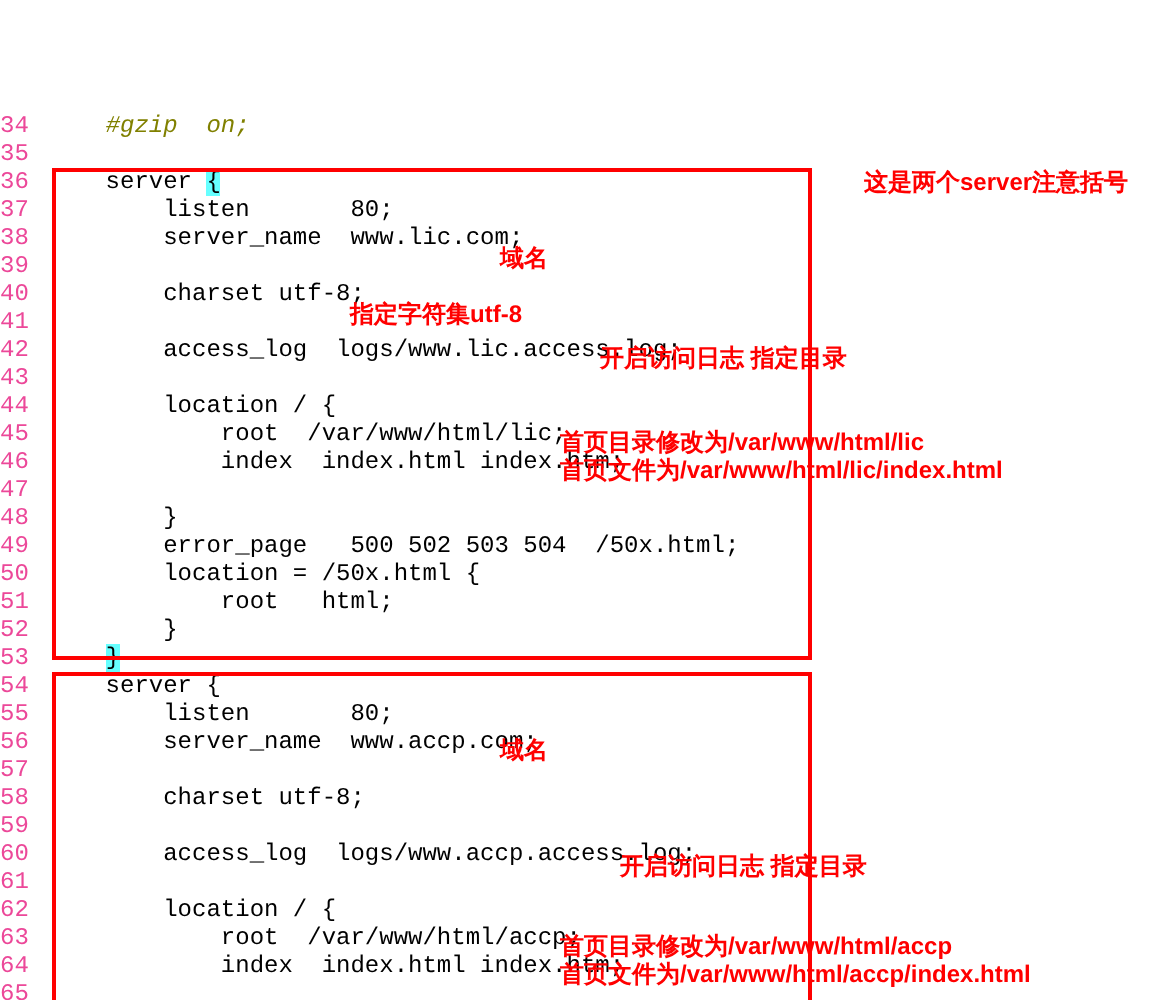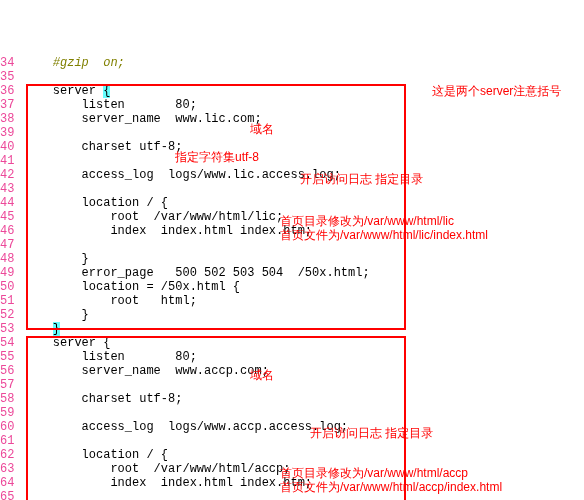--- a/index.html
+++ b/index.html
@@ -37,21 +37,21 @@
   .red-box {
     position: absolute;
     border: 2px solid #ff0000;
     pointer-events: none;
   }
   .annot {
     position: absolute;
     color: #ff0000;
     font-family: "Microsoft YaHei", SimSun, sans-serif;
     font-size: 12px;
-    font-weight: normal;
+    font-weight: bold;
     white-space: nowrap;
     pointer-events: none;
   }
 </style>
 </head>
 <body>
 
 
 
 <div class="editor" id="editor"><div class="line"><span class="lineno">34</span><span class="code"><span>    </span><span class="kw">#gzip  on;</span></span></div><div class="line"><span class="lineno">35</span><span class="code"></span></div><div class="line"><span class="lineno">36</span><span class="code"><span>    server </span><span class="hl-open">{</span></span></div><div class="line"><span class="lineno">37</span><span class="code"><span>        listen       80;</span></span></div><div class="line"><span class="lineno">38</span><span class="code"><span>        server_name  www.lic.com;</span></span></div><div class="line"><span class="lineno">39</span><span class="code"></span></div><div class="line"><span class="lineno">40</span><span class="code"><span>        charset utf-8;</span></span></div><div class="line"><span class="lineno">41</span><span class="code"></span></div><div class="line"><span class="lineno">42</span><span class="code"><span>        access_log  logs/www.lic.access.log;</span></span></div><div class="line"><span class="lineno">43</span><span class="code"></span></div><div class="line"><span class="lineno">44</span><span class="code"><span>        location / {</span></span></div><div class="line"><span class="lineno">45</span><span class="code"><span>            root  /var/www/html/lic;</span></span></div><div class="line"><span class="lineno">46</span><span class="code"><span>            index  index.html index.htm;</span></span></div><div class="line"><span class="lineno">47</span><span class="code"></span></div><div class="line"><span class="lineno">48</span><span class="code"><span>        }</span></span></div><div class="line"><span class="lineno">49</span><span class="code"><span>        error_page   500 502 503 504  /50x.html;</span></span></div><div class="line"><span class="lineno">50</span><span class="code"><span>        location = /50x.html {</span></span></div><div class="line"><span class="lineno">51</span><span class="code"><span>            root   html;</span></span></div><div class="line"><span class="lineno">52</span><span class="code"><span>        }</span></span></div><div class="line"><span class="lineno">53</span><span class="code"><span>    </span><span class="hl-close">}</span></span></div><div class="line"><span class="lineno">54</span><span class="code"><span>    server {</span></span></div><div class="line"><span class="lineno">55</span><span class="code"><span>        listen       80;</span></span></div><div class="line"><span class="lineno">56</span><span class="code"><span>        server_name  www.accp.com;</span></span></div><div class="line"><span class="lineno">57</span><span class="code"></span></div><div class="line"><span class="lineno">58</span><span class="code"><span>        charset utf-8;</span></span></div><div class="line"><span class="lineno">59</span><span class="code"></span></div><div class="line"><span class="lineno">60</span><span class="code"><span>        access_log  logs/www.accp.access.log;</span></span></div><div class="line"><span class="lineno">61</span><span class="code"></span></div><div class="line"><span class="lineno">62</span><span class="code"><span>        location / {</span></span></div><div class="line"><span class="lineno">63</span><span class="code"><span>            root  /var/www/html/accp;</span></span></div><div class="line"><span class="lineno">64</span><span class="code"><span>            index  index.html index.htm;</span></span></div><div class="line"><span class="lineno">65</span><span class="code"></span></div><div class="red-box" style="top: 28px; left: 26px; width: 380px; height: 246px;"></div><div class="red-box" style="top: 280px; left: 26px; width: 380px; height: 254px;"></div><div class="annot" style="top: 28px; left: 432px;">这是两个server注意括号</div><div class="annot" style="top: 66px; left: 250px;">域名</div><div class="annot" style="top: 94px; left: 175px;">指定字符集utf-8</div><div class="annot" style="top: 116px; left: 300px;">开启访问日志  指定目录</div><div class="annot" style="top: 158px; left: 280px;">首页目录修改为/var/www/html/lic</div><div class="annot" style="top: 172px; left: 280px;">首页文件为/var/www/html/lic/index.html</div><div class="annot" style="top: 312px; left: 250px;">域名</div><div class="annot" style="top: 370px; left: 310px;">开启访问日志  指定目录</div><div class="annot" style="top: 410px; left: 280px;">首页目录修改为/var/www/html/accp</div><div class="annot" style="top: 424px; left: 280px;">首页文件为/var/www/html/accp/index.html</div></div>

